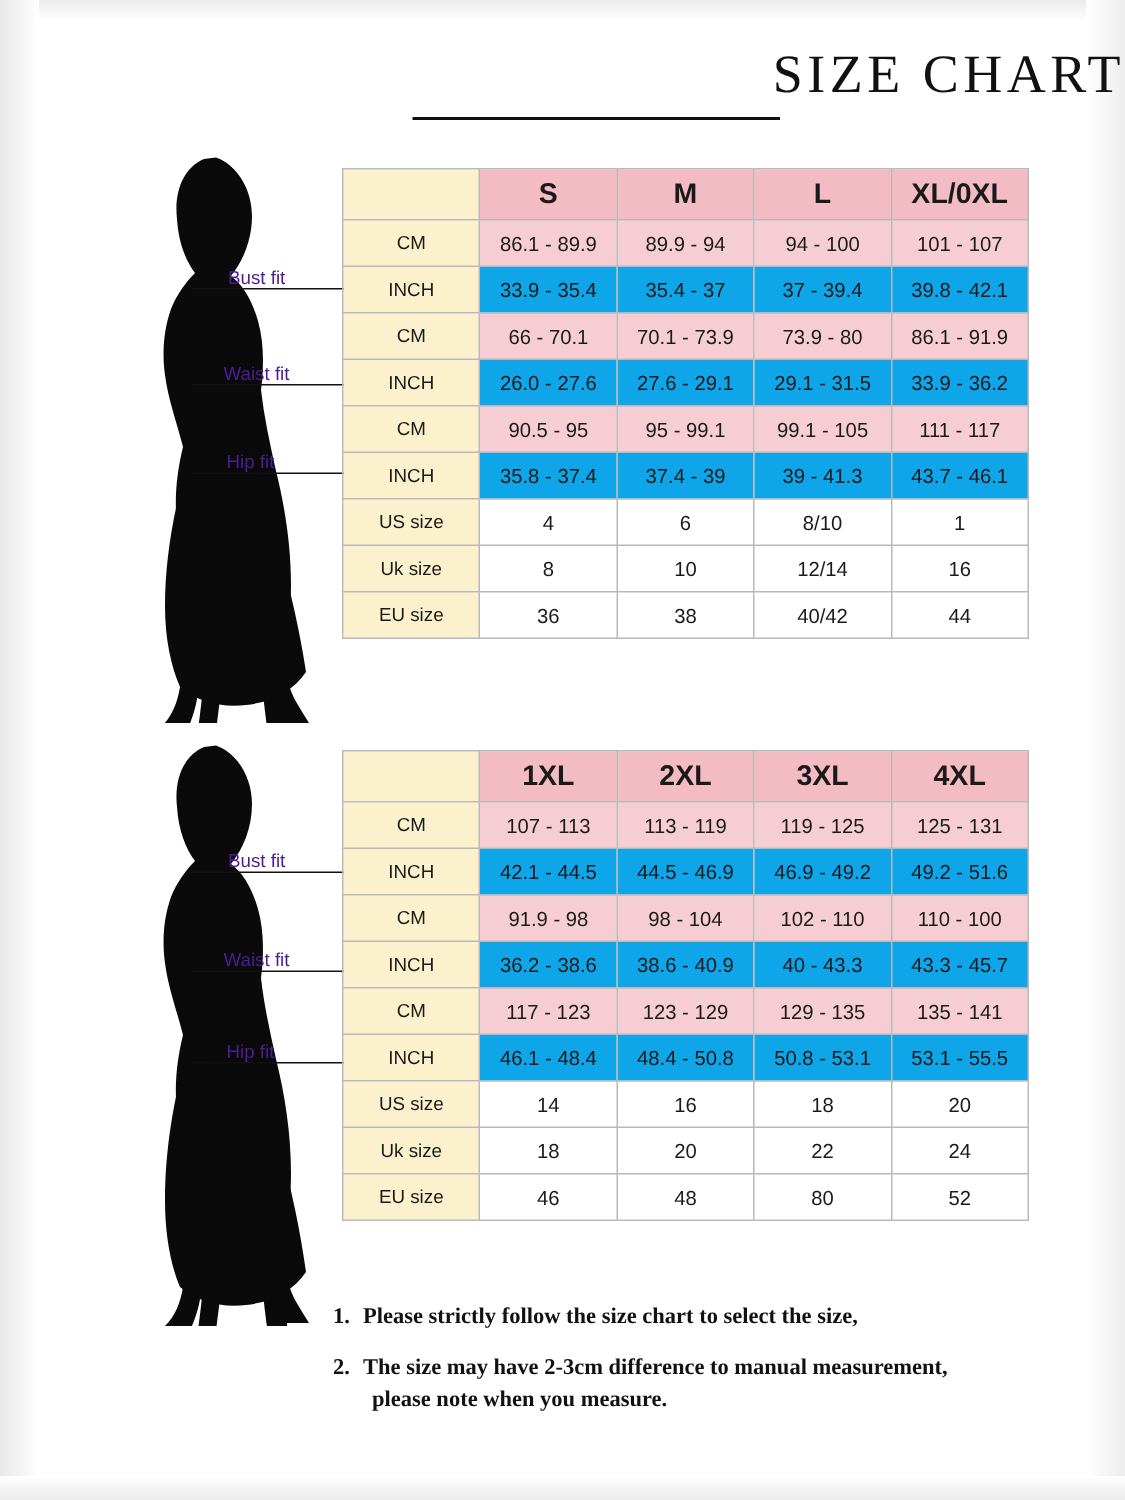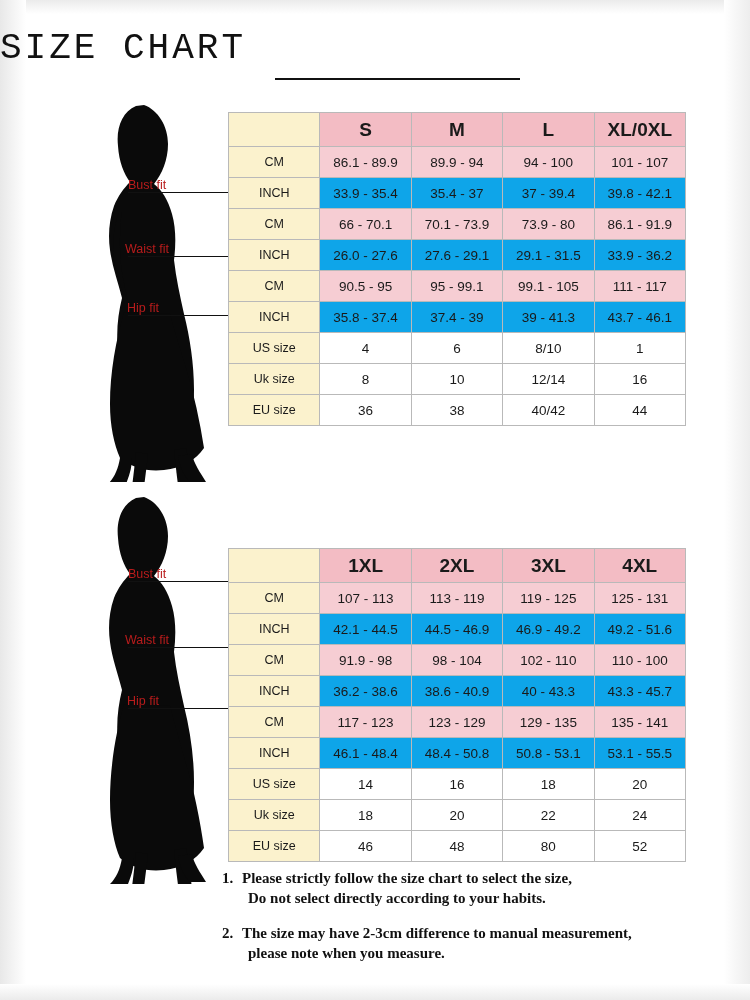--- a/index.html
+++ b/index.html
@@ -46,22 +46,22 @@
     left: 0; bottom: 0;
     width: 750px; height: 16px;
     background: linear-gradient(to top, #ebebeb, #ffffff);
   }
 
   .title {
     position: absolute;
     top: 28px;
     left: 0;
     width: 750px;
-    text-align: left;
-    font-family: Liberation Mono, monospace;
+    text-align: right;
+    font-family: Liberation Serif, serif;
     font-size: 36px;
     letter-spacing: 3px;
     font-weight: 400;
     color: #111111;
   }
   .title-rule {
     position: absolute;
     top: 78px;
     left: 275px;
     width: 245px;
@@ -103,38 +103,39 @@
     background: #f6cdd3;
   }
   table.size-table .cream {
     background: #0ea5e9;
   }
   table.size-table .white {
     background: #ffffff;
   }
 
   #table1 { left: 228px; top: 112px; width: 458px; }
-  #table2 { left: 228px; top: 500px; width: 458px; margin-top: 48px; }
+  #table2 { left: 228px; top: 500px; width: 458px; }
 
   
   .figure {
     position: absolute;
   }
   .callout-line {
     position: absolute;
     height: 1px;
     background: #111111;
   }
   .callout-label {
     position: absolute;
     font-family: "Liberation Sans", sans-serif;
     font-size: 12.5px;
-    color: #b91c1c;
+    color: #4c1d95;
     white-space: nowrap;
     background: transparent;
+    margin-left: 24px;
   }
 
   
   .notes {
     position: absolute;
     left: 222px;
     top: 868px;
     width: 510px;
     font-family: "Liberation Serif", serif;
     font-size: 15px;
@@ -383,21 +384,20 @@
         <td class="white">52</td>
       </tr>
     </tbody>
   </table>
 
   <div class="notes">
     <div class="note">
       <span class="note-num">1.</span>
       <span class="note-body">
         <span>Please strictly follow the size chart to select the size,</span>
-        <span class="note-line2">Do not select directly according to your habits.</span>
       </span>
     </div>
     <div class="note">
       <span class="note-num">2.</span>
       <span class="note-body">
         <span>The size may have 2-3cm difference  to manual measurement,</span>
         <span class="note-line2">please note when you measure.</span>
       </span>
     </div>
   </div>

